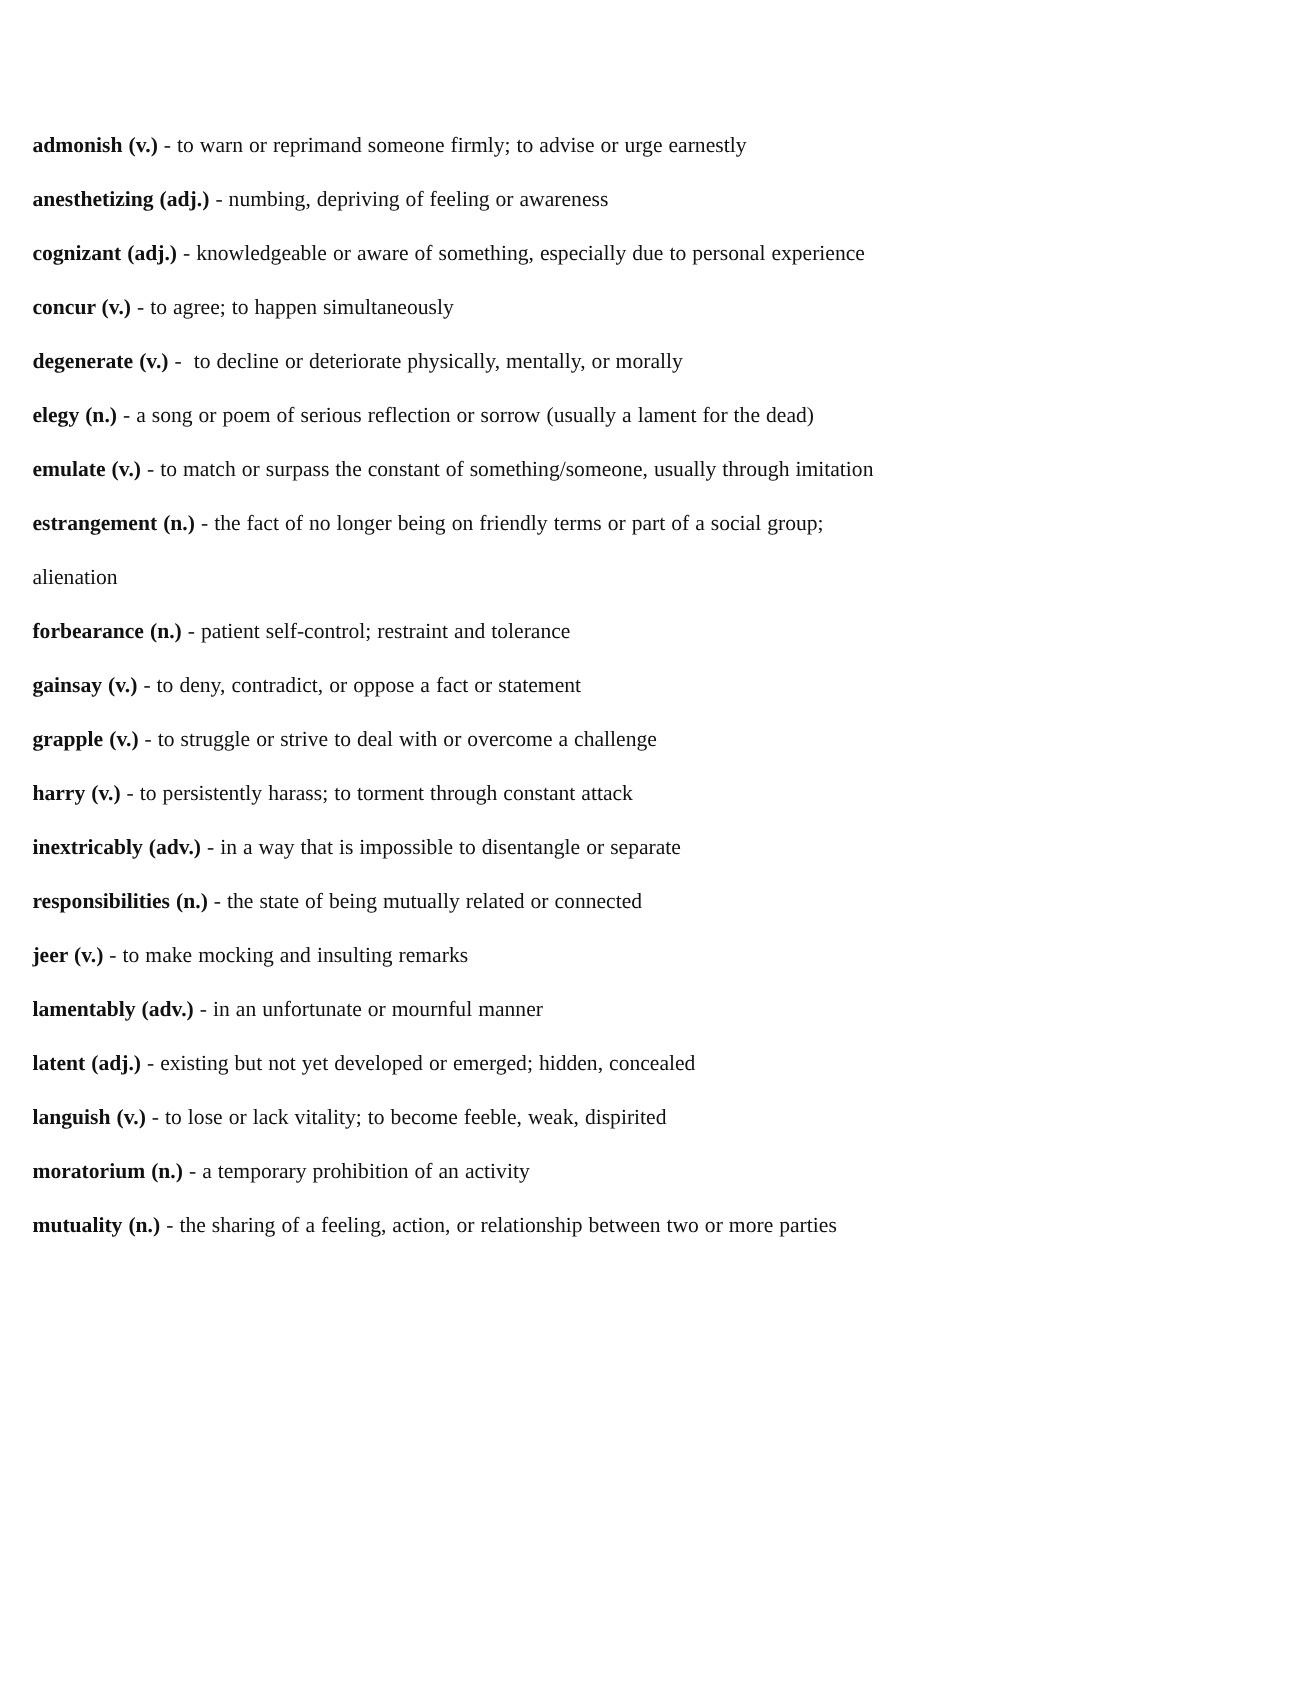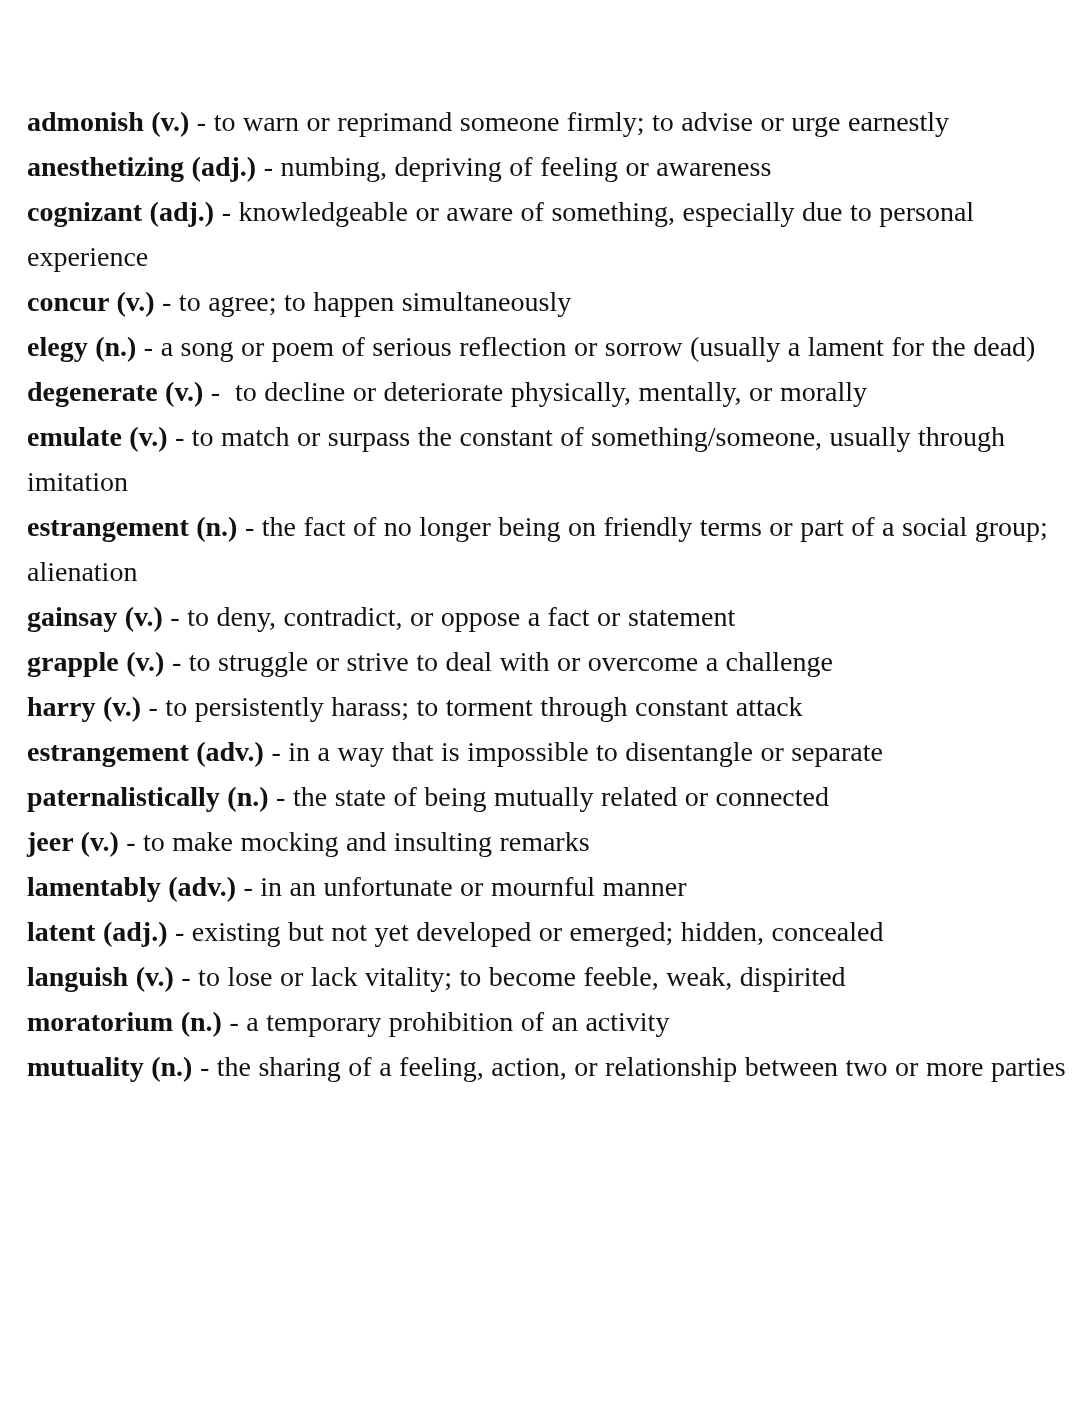--- a/index.html
+++ b/index.html
@@ -16,51 +16,52 @@
   }
   .page {
     box-sizing: border-box;
     width: 1080px;
     height: 1417px;
     padding: 99px 8px 0 27px;
     background: #ffffff;
   }
   .vocab-list p.entry {
     margin: 0;
-    font-size: 28px;
+    font-size: 18px;
     line-height: 45px;
     white-space: pre-wrap;       
     word-spacing: 0.5px;
   }
   .vocab-list .word {
     font-weight: bold;
   }
   .vocab-list .definition {
     font-weight: normal;
   }
 </style>
 </head>
 <body>
 
 <div class="page">
   <div class="vocab-list" id="vocab-list">
       <p class="entry"><span class="word">admonish (v.)</span><span class="definition"> - to warn or reprimand someone firmly; to advise or urge earnestly</span></p>
       <p class="entry"><span class="word">anesthetizing (adj.)</span><span class="definition"> - numbing, depriving of feeling or awareness</span></p>
       <p class="entry"><span class="word">cognizant (adj.)</span><span class="definition"> - knowledgeable or aware of something, especially due to personal experience</span></p>
       <p class="entry"><span class="word">concur (v.)</span><span class="definition"> - to agree; to happen simultaneously</span></p>
+      <p class="entry"><span class="word">degenerate (v.)</span><span class="definition"> -  to decline or deteriorate physically, mentally, or morally</span></p>
       <p class="entry"><span class="word">elegy (n.)</span><span class="definition"> - a song or poem of serious reflection or sorrow (usually a lament for the dead)</span></p>
-      <p class="entry"><span class="word">degenerate (v.)</span><span class="definition"> -  to decline or deteriorate physically, mentally, or morally</span></p>
       <p class="entry"><span class="word">emulate (v.)</span><span class="definition"> - to match or surpass the constant of something/someone, usually through imitation</span></p>
       <p class="entry"><span class="word">estrangement (n.)</span><span class="definition"> - the fact of no longer being on friendly terms or part of a social group;
 alienation</span></p>
+      <p class="entry"><span class="word">forbearance (n.)</span><span class="definition"> - patient self-control; restraint and tolerance</span></p>
       <p class="entry"><span class="word">gainsay (v.)</span><span class="definition"> - to deny, contradict, or oppose a fact or statement</span></p>
       <p class="entry"><span class="word">grapple (v.)</span><span class="definition"> - to struggle or strive to deal with or overcome a challenge</span></p>
       <p class="entry"><span class="word">harry (v.)</span><span class="definition"> - to persistently harass; to torment through constant attack</span></p>
-      <p class="entry"><span class="word">estrangement (adv.)</span><span class="definition"> - in a way that is impossible to disentangle or separate</span></p>
-      <p class="entry"><span class="word">paternalistically (n.)</span><span class="definition"> - the state of being mutually related or connected</span></p>
+      <p class="entry"><span class="word">inextricably (adv.)</span><span class="definition"> - in a way that is impossible to disentangle or separate</span></p>
+      <p class="entry"><span class="word">responsibilities (n.)</span><span class="definition"> - the state of being mutually related or connected</span></p>
       <p class="entry"><span class="word">jeer (v.)</span><span class="definition"> - to make mocking and insulting remarks</span></p>
       <p class="entry"><span class="word">lamentably (adv.)</span><span class="definition"> - in an unfortunate or mournful manner</span></p>
       <p class="entry"><span class="word">latent (adj.)</span><span class="definition"> - existing but not yet developed or emerged; hidden, concealed</span></p>
       <p class="entry"><span class="word">languish (v.)</span><span class="definition"> - to lose or lack vitality; to become feeble, weak, dispirited</span></p>
       <p class="entry"><span class="word">moratorium (n.)</span><span class="definition"> - a temporary prohibition of an activity</span></p>
       <p class="entry"><span class="word">mutuality (n.)</span><span class="definition"> - the sharing of a feeling, action, or relationship between two or more parties</span></p>
     </div>
 </div>
 
 </body></html>

